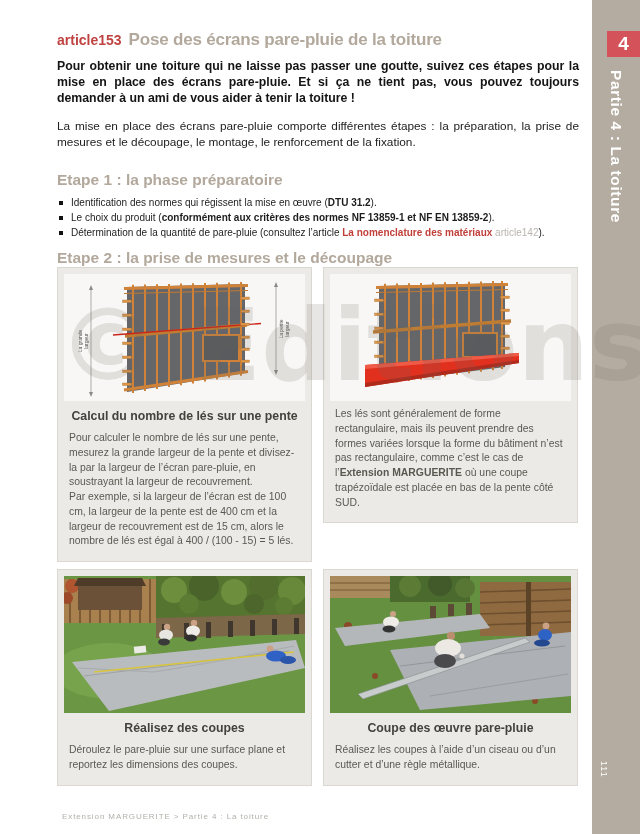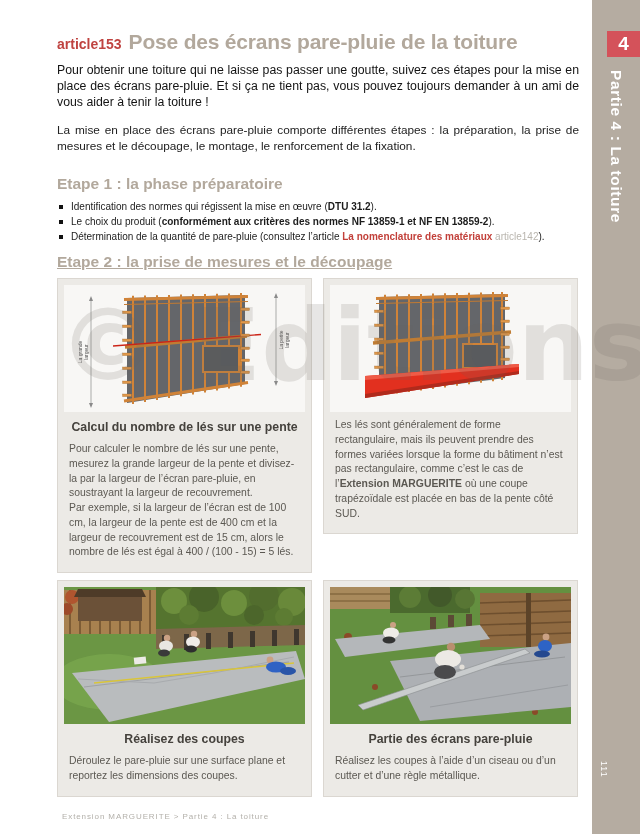--- a/index.html
+++ b/index.html
@@ -13,34 +13,34 @@
     font-size:19px;font-weight:bold;}
   .side-label{position:absolute;top:70px;left:50%;transform:translateX(-50%);
     writing-mode:vertical-rl;color:#ffffff;font-weight:bold;font-size:15.5px;letter-spacing:.6px;white-space:nowrap;}
   .page-num{position:absolute;bottom:56px;right:31px;writing-mode:vertical-rl;
     color:#fff;font-size:9px;letter-spacing:1px;}
 
   
   .content{position:absolute;left:57px;top:30px;width:522px;}
   .title-row{display:flex;align-items:baseline;gap:7px;}
   .article-tag{font-size:14px;font-weight:bold;color:#bf4340;}
-  .page-title{font-size:21px;font-weight:bold;color:#b2a89c;letter-spacing:-.2px;}
-  .intro{margin-top:9px;font-weight:normal;font-size:12.3px;line-height:1.3;
+  .page-title{font-size:17px;font-weight:bold;color:#b2a89c;letter-spacing:-.2px;}
+  .intro{margin-top:9px;font-weight:bold;font-size:12.3px;line-height:1.3;
     text-align:justify;color:#141414;}
   .lead{margin-top:8px;font-size:11.8px;line-height:1.35;text-align:justify;color:#222;}
   .step-heading{margin:20px 0 0;font-size:15.5px;font-weight:bold;color:#b2a89c;}
-  .step-heading.second{margin-top:10px;text-decoration:underline;}
+  .step-heading.second{margin-top:10px;}
   ul.bullets{list-style:none;margin:7px 0 0;padding:0;font-size:10px;color:#1c1c1c;}
   ul.bullets li{display:flex;line-height:1.3;margin-bottom:2px;}
   .bullet-marker{flex:0 0 auto;width:4px;height:4px;background:#111;margin:5px 8px 0 2px;}
   .seg-b{font-weight:bold;}
 
   
   .figures-grid{display:grid;grid-template-columns:255px 255px;column-gap:11px;row-gap:7px;
-    align-items:start;margin-top:7px;}
+    align-items:start;margin-top:0;}
   .figure{background:#eceae6;border:1px solid #dbd7d1;padding:6px;box-sizing:border-box;}
   .fig-panel{background:#f8f7f5;padding:5px 5px 0;}
   .fig-panel svg{display:block;width:100%;height:122px;}
   .fig-caption{text-align:center;font-weight:bold;font-size:12.3px;color:#45423d;padding:8px 2px 2px;}
   .fig-text{padding:6px 5px 6px;font-size:10.4px;line-height:1.42;color:#5b5852;}
   .fig-text p{margin:0;}
   .photo{display:block;width:241px;height:137px;}
 
   
   .wm{position:absolute;font-weight:bold;color:rgba(106,100,91,.16);z-index:6;
@@ -322,21 +322,21 @@
             <circle cx="63" cy="38" r="3" fill="#caa184"></circle>
             <ellipse cx="61" cy="46" rx="8" ry="5.5" fill="#efece8"></ellipse>
             <ellipse cx="59" cy="53" rx="6.5" ry="3.5" fill="#333"></ellipse>
           </g>
           <g>
             <circle cx="216" cy="50" r="3.4" fill="#caa184"></circle>
             <ellipse cx="215" cy="59" rx="7" ry="6" fill="#2e63c5"></ellipse>
             <ellipse cx="212" cy="67" rx="8" ry="3.5" fill="#24488f"></ellipse>
           </g>
         </svg>
-        <div class="fig-caption">Partie des écrans pare-pluie</div>
+        <div class="fig-caption">Coupe des œuvre pare-pluie</div>
         <div class="fig-text">
           <p><span>Réalisez les coupes à l’aide d’un ciseau ou d’un cutter et d’une règle métallique.</span></p>
         </div>
       </div>
 
     </div>
   </div>
 
   <div class="sidebar">
     <div class="chapter-box">4</div>

